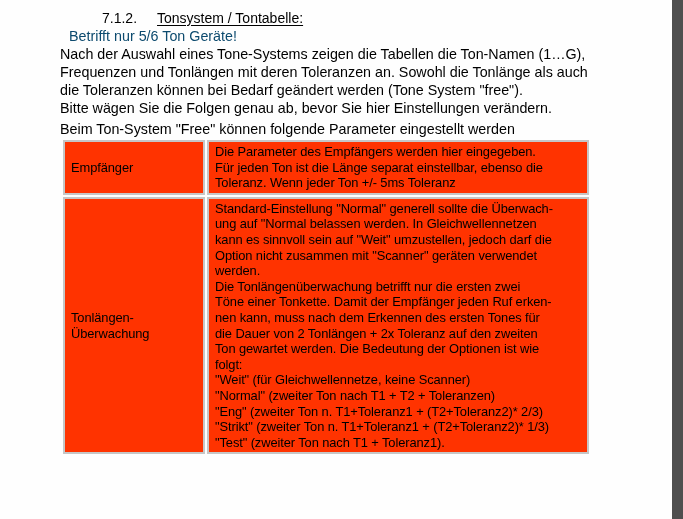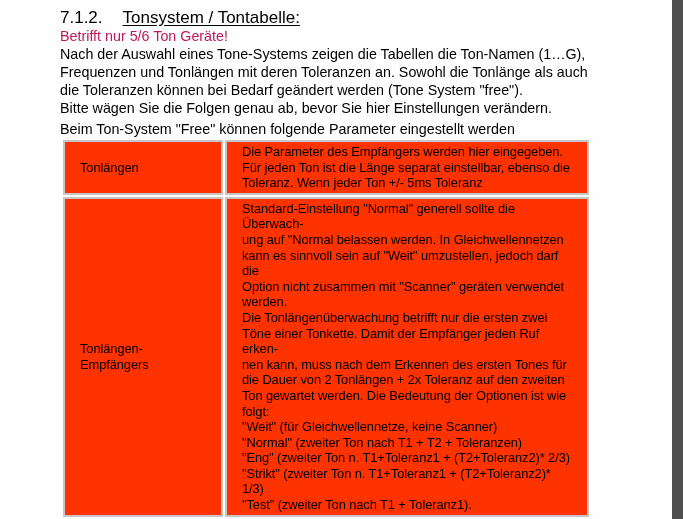--- a/index.html
+++ b/index.html
@@ -10,38 +10,38 @@
     position: relative;
     font-family: "Liberation Sans", "DejaVu Sans", sans-serif;
     color: #000;
   }
   .content {
     position: absolute;
     left: 60px; top: 9px;
     width: 575px;
   }
   .line { font-size: 14.3px; line-height: 18px; white-space: pre-line; }
-  .heading { font-size: 17px; line-height: 18px; }
+  .heading { font-size: 14px; line-height: 18px; margin-left: 42px; }
   .heading .num { margin-right: 20px; }
   .heading .title { text-decoration: underline; text-underline-offset: 2px; }
-  .notice { color: #be185d; }
+  .notice { color: #0c4a6e; margin-left: 9px; }
   .bos { font-style: italic; }
   .caption { margin-top: 3px; }
   table.param {
     border-collapse: separate;
     border-spacing: 2px;
     margin-left: 1px;
     margin-top: 0px;
     width: 530px;
     table-layout: fixed;
   }
   table.param td {
     background: #ff3300;
     border: 2px solid #c6c6c6;
-    padding: 2px 15px;
+    padding: 2px 6px;
     font-size: 12.9px;
     line-height: 15.6px;
     letter-spacing: -0.1px;
     white-space: pre-line;
     vertical-align: middle;
     color: #000;
   }
   td.label { width: 126px; }
   .scrollbar-track {
     position: absolute;
@@ -65,28 +65,28 @@
 Frequenzen und Tonlängen mit deren Toleranzen an. Sowohl die Tonlänge als auch
 die Toleranzen können bei Bedarf geändert werden (Tone System "free").
 Bitte wägen Sie die Folgen genau ab, bevor Sie hier Einstellungen verändern.</div>
 
 
   <div class="line caption">Beim Ton-System "Free" können folgende Parameter eingestellt werden</div>
 
   <table class="param">
     <tbody>
       <tr>
-        <td class="label">Tonlängen</td>
+        <td class="label">Empfänger</td>
         <td class="desc">Die Parameter des Empfängers werden hier eingegeben.
 Für jeden Ton ist die Länge separat einstellbar, ebenso die
 Toleranz. Wenn jeder Ton +/- 5ms Toleranz</td>
       </tr>
       <tr>
         <td class="label">Tonlängen-
-Empfängers</td>
+Überwachung</td>
         <td class="desc">Standard-Einstellung "Normal" generell sollte die Überwach-
 ung auf "Normal belassen werden. In Gleichwellennetzen
 kann es sinnvoll sein auf "Weit" umzustellen, jedoch darf die
 Option nicht zusammen mit "Scanner" geräten verwendet
 werden.
 Die Tonlängenüberwachung betrifft nur die ersten zwei
 Töne einer Tonkette. Damit der Empfänger jeden Ruf erken-
 nen kann, muss nach dem Erkennen des ersten Tones für
 die Dauer von 2 Tonlängen + 2x Toleranz auf den zweiten
 Ton gewartet werden. Die Bedeutung der Optionen ist wie

